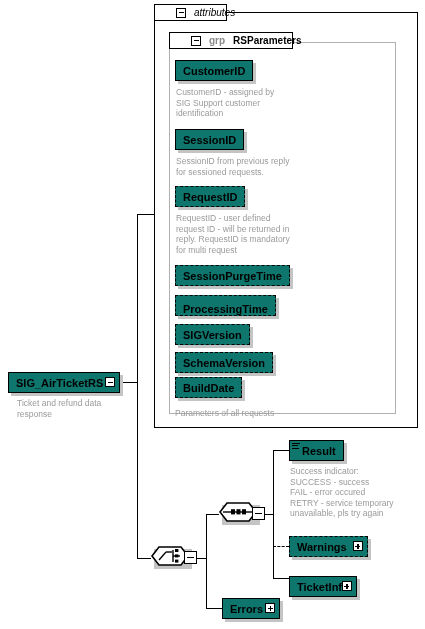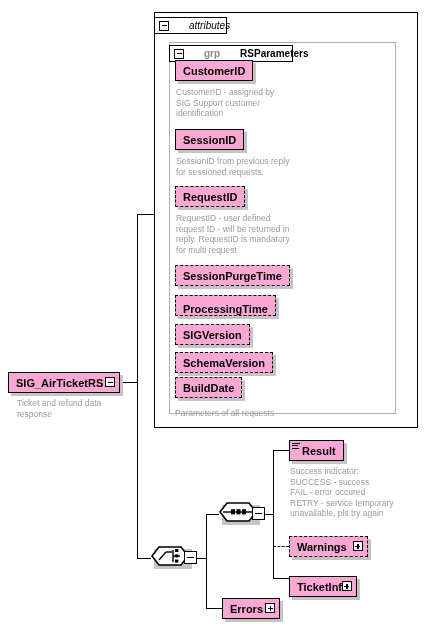--- a/index.html
+++ b/index.html
@@ -6,41 +6,41 @@
   body{
     width:425px;height:629px;position:relative;overflow:hidden;
     font-family:"Liberation Sans","DejaVu Sans",sans-serif;
     -webkit-font-smoothing:none;
   }
   .abs{position:absolute;}
 
   
   .node{
     position:absolute;box-sizing:border-box;
-    background:#f9a8d4;border:1.5px solid #000;
+    background:#0f766e;border:1.5px solid #000;
     display:flex;align-items:center;
     font-size:11px;font-weight:bold;color:#000;
     white-space:nowrap;
     box-shadow:3px 3px 0 0 #c4c4c4;
     padding:0 7px;
     height:21px;
   }
   .node.dashed{border:1.6px dashed #000;}
 
   
   .anno{
     position:absolute;color:#9a9a9a;font-size:8.5px;line-height:10.5px;
     white-space:pre-line;font-weight:normal;
   }
 
   
   .frame{position:absolute;box-sizing:border-box;border:1.2px solid #000;background:transparent;}
   .frame.grey{border:1.2px solid #b0b0b0;}
   .tabwrap{position:absolute;box-sizing:border-box;display:flex;align-items:center;
-           background:#fff;border:1.2px solid #000;height:17px;padding:0 6px 0 4px;gap:20px;margin-top:13px;}
+           background:#fff;border:1.2px solid #000;height:17px;padding:0 6px 0 21px;gap:8px;}
   .tabwrap .lbl{font-size:10px;color:#000;}
   .tabwrap .lbl.ital{font-style:italic;font-weight:normal;}
   .tabwrap .lbl.bold{font-weight:bold;}
   .tabwrap .lbl.grp{color:#8a8a8a;font-weight:bold;font-style:normal;}
 
   
   .tog{box-sizing:border-box;width:10px;height:10px;border:1.3px solid #000;
        background:#fff;position:relative;flex:none;display:inline-block;}
   .tog:before{content:"";position:absolute;left:1.5px;right:1.5px;top:3.6px;height:1.4px;background:#000;}
   .tog.plus:after{content:"";position:absolute;top:1.5px;bottom:1.5px;left:3.6px;width:1.4px;background:#000;}

